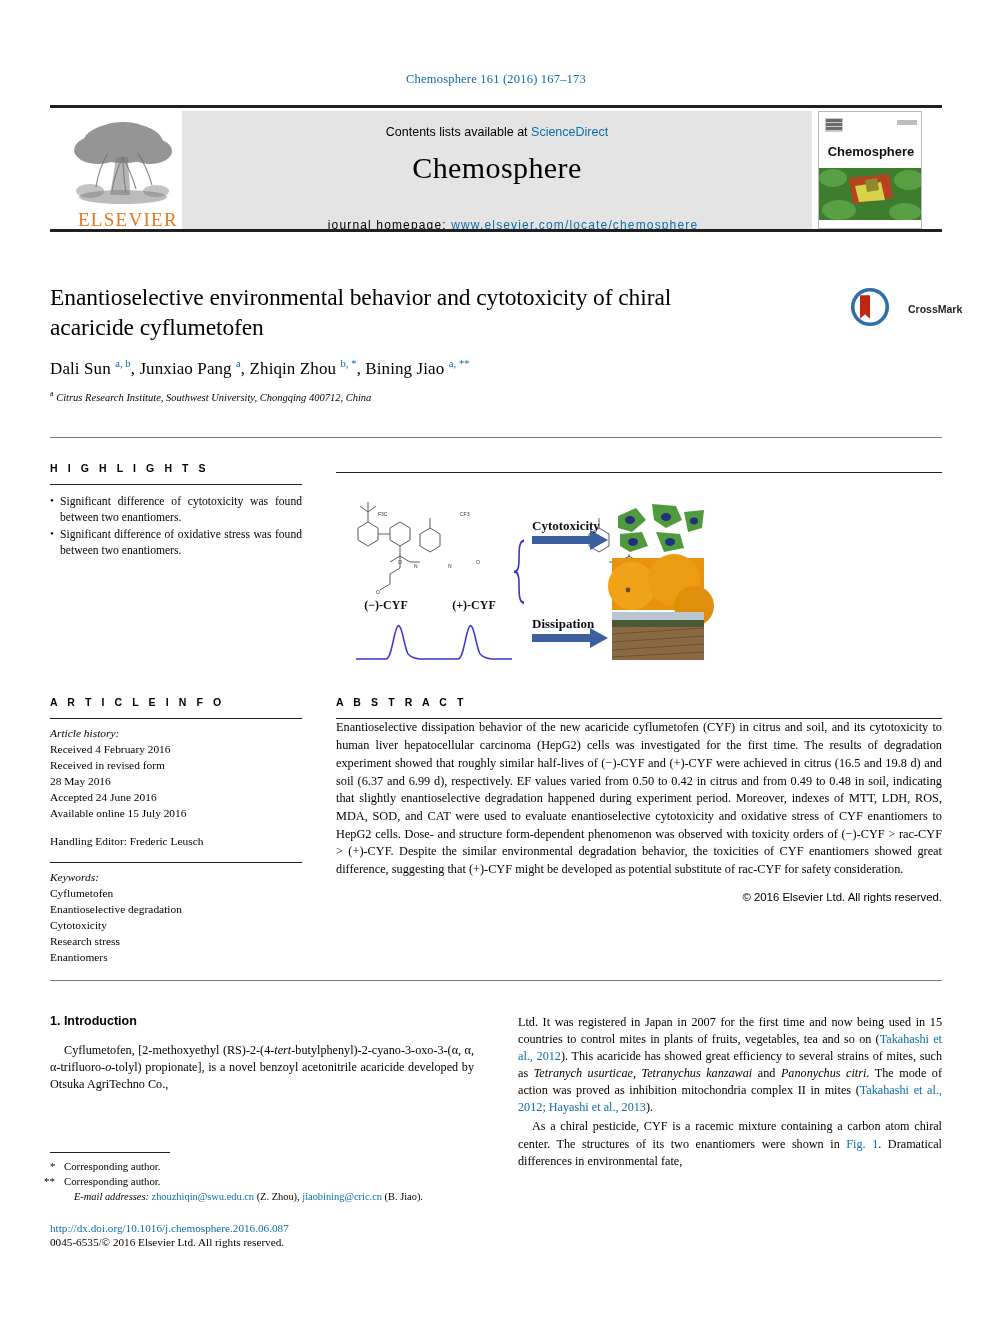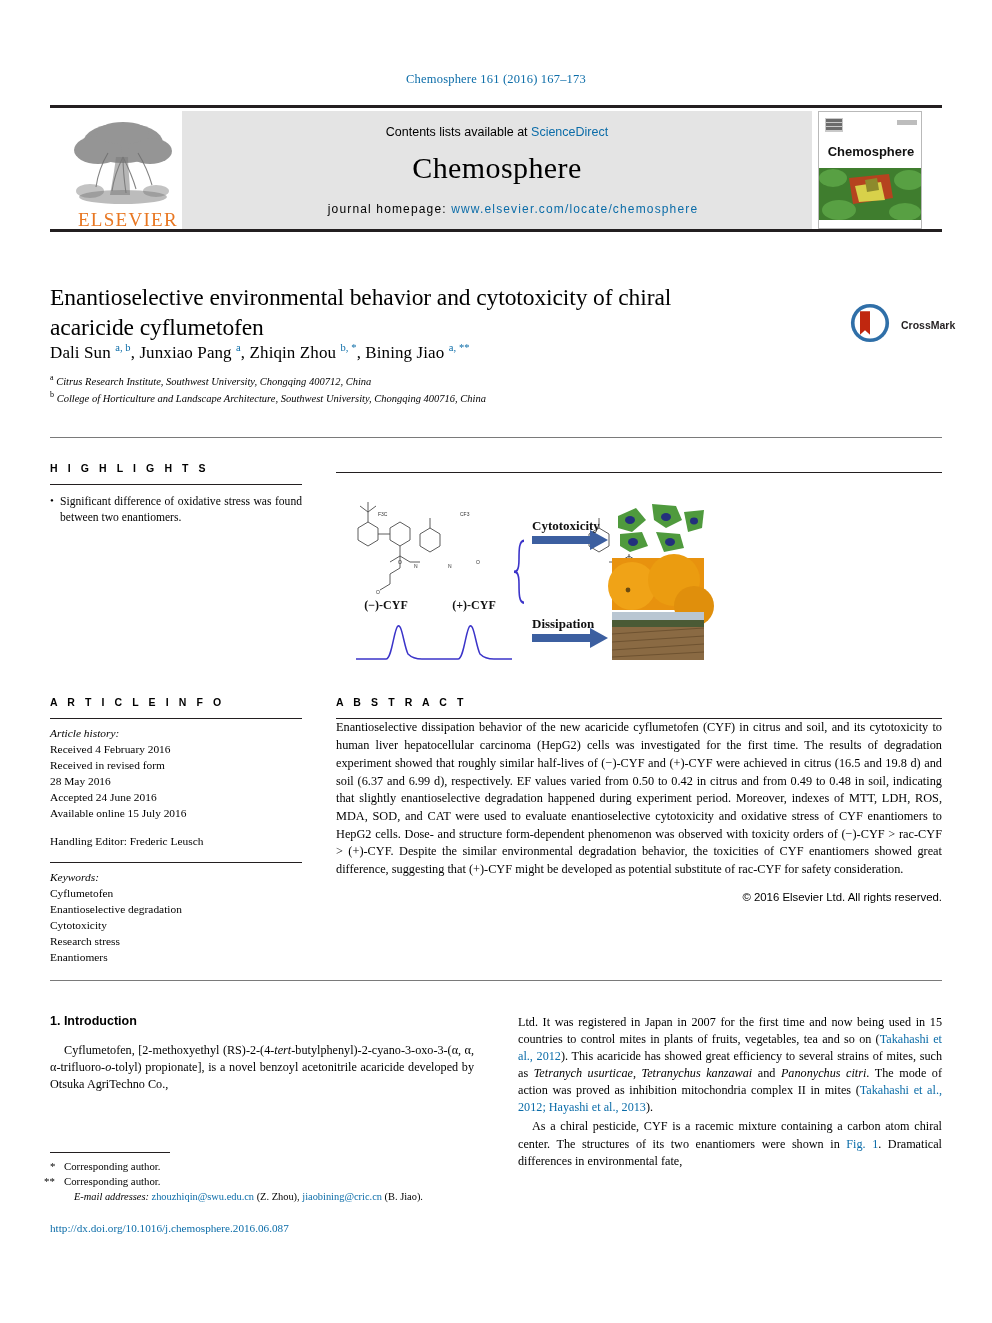--- a/index.html
+++ b/index.html
@@ -54,53 +54,53 @@
     font-family: "Liberation Sans", sans-serif;
     font-size: 12.5px; margin-top: 14px; color: #000;
   }
   .contents-line a { color: #0b6ca8; text-decoration: none; }
   .journal-name {
     font-family: "Liberation Serif", serif;
     font-size: 30px; margin-top: 12px; letter-spacing: .4px;
   }
   .homepage-line {
     font-family: "Liberation Sans", sans-serif;
-    font-size: 12px; margin-top: 17px; letter-spacing: 1.15px; padding-left: 32px;
+    font-size: 12px; margin-top: 33px; letter-spacing: 1.15px; padding-left: 32px;
   }
   .homepage-line .url { color: #0b6ca8; }
   .cover-thumb {
     position: absolute; top: 6px; left: 768px; width: 104px; height: 118px;
     border: 1px solid #b9b9b9; background: #fff; overflow: hidden;
   }
   .mast-rule-bot {
     position: absolute; top: 124px; left: 0; width: 892px; height: 2.5px;
     background: #231f20;
   }
 
   
   .titleblock { position: absolute; top: 282px; left: 50px; width: 892px; }
   .art-title {
     font-family: "Liberation Serif", serif;
     font-size: 23.5px; line-height: 1.28; width: 690px;
     letter-spacing: -0.1px;
   }
   .authors {
     font-family: "Liberation Serif", serif;
-    font-size: 17px; letter-spacing: .1px;
+    font-size: 17px; margin-top: 16px; letter-spacing: .1px;
   }
   .authors sup { color: #0b6ca8; font-size: 10.5px; }
   .affil {
     font-family: "Liberation Serif", serif;
     font-style: italic; font-size: 10.5px; line-height: 1.5; margin-top: 9px;
   }
   .affil sup { font-style: normal; font-size: 8px; }
   .crossmark {
-    position: absolute; top: 20px; left: 800px;
+    position: absolute; top: 4px; left: 800px;
     width: 92px; height: 46px;
-    display: flex; align-items: center; gap: 11px; justify-content: space-between;
+    display: flex; align-items: center; gap: 18px; justify-content: space-between;
   }
   .cm-text { font-family: "Liberation Sans", sans-serif; font-size: 10.5px; font-weight: bold; color: #231f20; }
 
   .mainrule { position: absolute; top: 437px; left: 50px; width: 892px; height: 1px; background: #7a7a7a; }
 
   
   .colblock { position: absolute; top: 462px; left: 50px; width: 892px; }
   .secthead {
     font-family: "Liberation Sans", sans-serif;
     font-size: 10.5px; font-weight: bold; letter-spacing: 3.6px;
@@ -250,21 +250,20 @@
     </div>
 
     <div class="mast-rule-bot"></div>
   </div>
 
   <div class="titleblock">
     <div class="art-title">Enantioselective environmental behavior and cytotoxicity of chiral acaricide cyflumetofen</div>
     <div class="authors">Dali Sun <sup>a, b</sup>, Junxiao Pang <sup>a</sup>, Zhiqin Zhou <sup>b, *</sup>, Bining Jiao <sup>a, **</sup></div>
     <div class="affil">
       <div><sup>a</sup> <span>Citrus Research Institute, Southwest University, Chongqing 400712, China</span></div>
-      <div><sup>b</sup> <span>College of Horticulture and Landscape Architecture, Southwest University, Chongqing 400716, China</span></div>
     </div>
 
     <div class="crossmark">
       <span>
         <svg viewBox="0 0 44 44" width="40" height="40" aria-hidden="true">
           <circle cx="22" cy="22" r="21" fill="#2f6fa8"></circle>
           <circle cx="22" cy="22" r="17" fill="#ffffff"></circle>
           <path d="M11 9 h11 v26 l-5.5 -5 l-5.5 5 Z" fill="#c0270f"></path>
           <path d="M22 9 h11 v26 l-5.5 -5 l-5.5 5 Z" fill="#ffffff"></path>
         </svg>
@@ -274,20 +273,21 @@
   </div>
 
   <div class="mainrule"></div>
 
   <div class="colblock">
 
     <div class="col-left">
       <div class="secthead">H I G H L I G H T S</div>
       <div class="hl-rule"></div>
       <ul class="hl-list">
+        <li>Significant difference of cytotoxicity was found between two enantiomers.</li>
         <li>Significant difference of oxidative stress was found between two enantiomers.</li>
       </ul>
     </div>
 
     <div class="col-right">
       <div class="hl-rule"></div>
 
       <div class="ga-box">
         <div class="ga-figure">
           <svg viewBox="0 0 400 172" width="400" height="172" aria-hidden="true">
@@ -447,15 +447,16 @@
       <span class="it">E-mail addresses:</span>
       <span class="lnk">zhouzhiqin@swu.edu.cn</span>
       <span>(Z. Zhou),</span>
       <span class="lnk">jiaobining@cric.cn</span>
       <span>(B. Jiao).</span>
     </div>
   </div>
 
   <div class="doiblock">
     <div class="doi">http://dx.doi.org/10.1016/j.chemosphere.2016.06.087</div>
+    <div class="issn">0045-6535/© 2016 Elsevier Ltd. All rights reserved.</div>
   </div>
 
 </div>
 
 </body></html>

